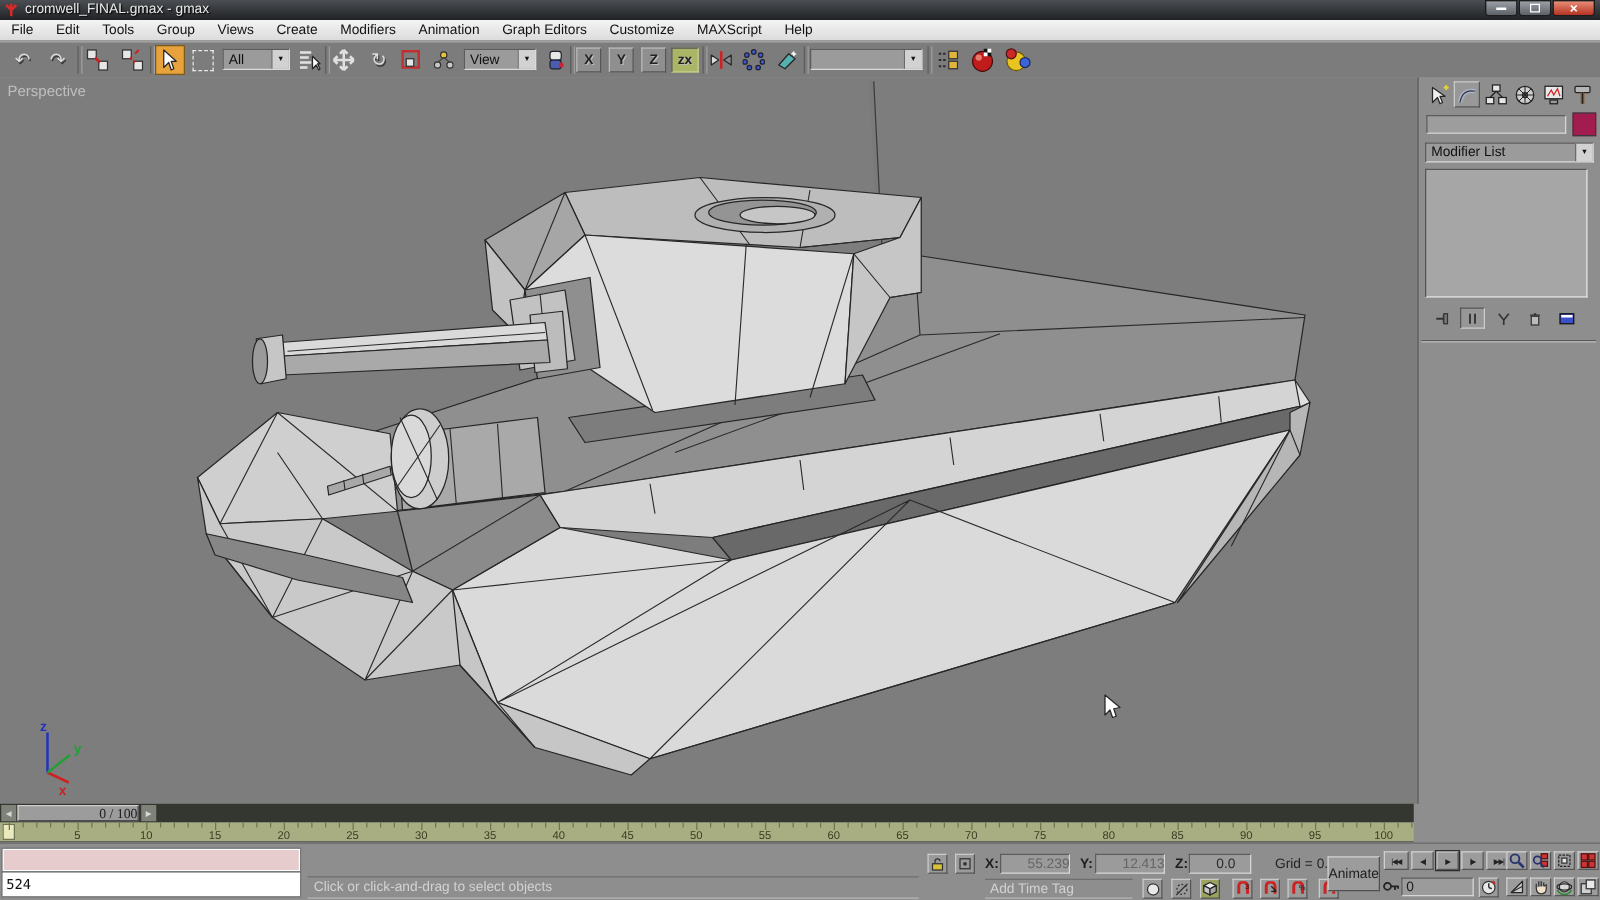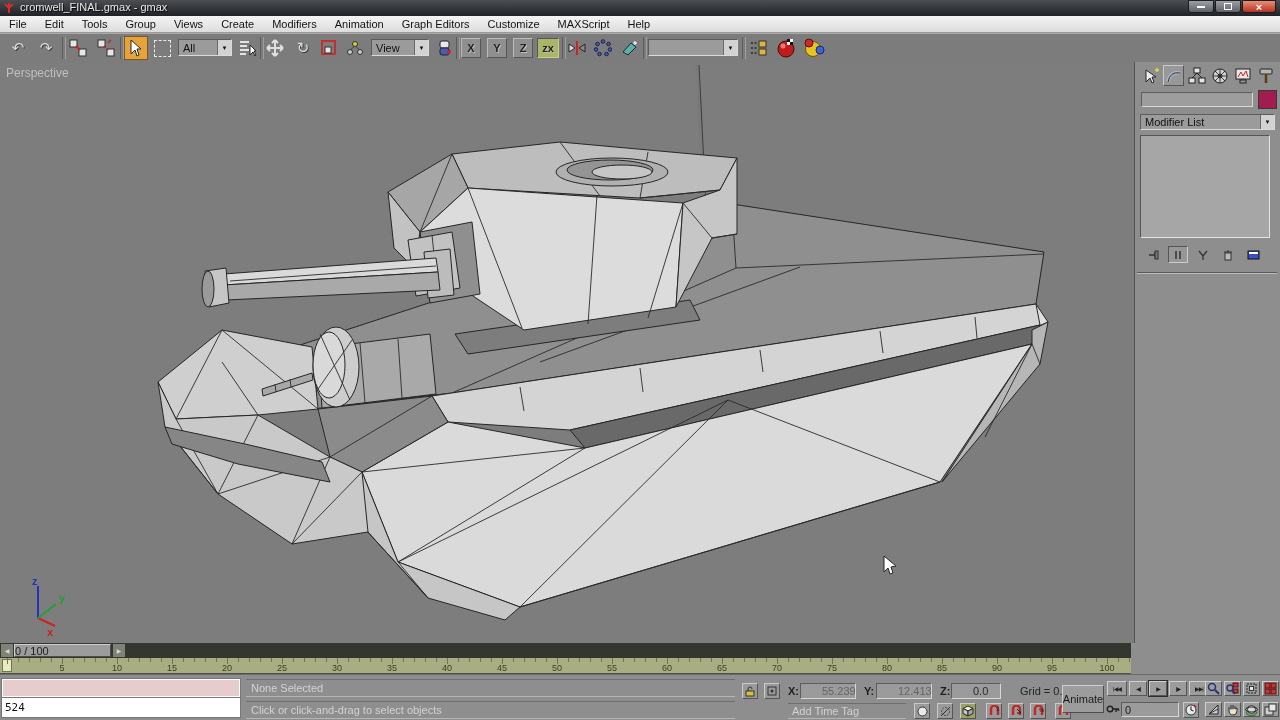--- a/index.html
+++ b/index.html
@@ -63,21 +63,21 @@
   .stkbtn{top:184px;width:20px;height:17px;background:#8e8e8e;display:flex;align-items:center;justify-content:center;color:#333;font-size:9px;}
   .stkbtn.pressed{border:1px solid;border-color:#555 #ccc #ccc #555;background:#979797;box-sizing:border-box;}
   #cpdivider{left:2px;top:210px;width:140px;height:0;border-top:1px solid #5a5a5a;border-bottom:1px solid #bcbcbc;}
 
   
   #timeslider{left:0;top:581px;width:1131px;height:15px;background:#34372f;}
   .tsbtn{top:1px;width:12px;height:13px;background:#7f8278;color:#d8d8d8;
     display:flex;align-items:center;justify-content:center;font-size:6px;}
   #tshandle{left:14px;top:1px;width:97px;height:13px;background:#9c9c9c;
     border:1px solid;border-color:#cfcfcf #4c4c4c #4c4c4c #cfcfcf;box-sizing:border-box;
-    display:flex;align-items:center;justify-content:flex-start;color:#1c1c1c;}
+    display:flex;align-items:center;justify-content:flex-end;color:#1c1c1c;font-family:Liberation Serif, serif;}
   #trackbar{left:0;top:596px;width:1131px;height:16px;background:#a9ae82;
     border-bottom:1px solid #4f4f4f;box-sizing:border-box;}
   .tick{position:absolute;top:0;width:1px;height:4px;background:#70754e;}
   .tick.major{height:6px;}
   .ticklabel{position:absolute;top:5px;transform:translateX(-50%);
     font-size:9px;color:#3a3e24;}
   #frame0marker{left:2px;top:1px;width:10px;height:13px;background:#e9eabd;
     border:1px solid #6f7452;box-sizing:border-box;}
 
   
@@ -607,23 +607,20 @@
         <div class="ticklabel" style="left: 887px;">80</div>
         <div class="ticklabel" style="left: 942px;">85</div>
         <div class="ticklabel" style="left: 997px;">90</div>
         <div class="ticklabel" style="left: 1052px;">95</div>
         <div class="ticklabel" style="left: 1107px;">100</div>
       </div>
 
     <div id="bottombar" class="abs">
       <div id="listener-pink" class="abs"></div>
       <div id="listener-white" class="abs"><span>524</span></div>
-      <div class="abs statline" style="top:4px;">
-          <span>None Selected</span>
-        </div>
       <div class="abs statline" style="top:26px;">
           <span>Click or click-and-drag to select objects</span>
         </div>
 
       <div class="abs minibtn" style="left:742px;top:8px;">
         <svg width="10" height="11">
             <rect x="1" y="5" width="8" height="5" fill="#d8c23a" stroke="#333"></rect>
             <path d="M3 5 V3 a2 2 0 0 1 4 0" stroke="#333" fill="none"></path>
           </svg>
       </div>

